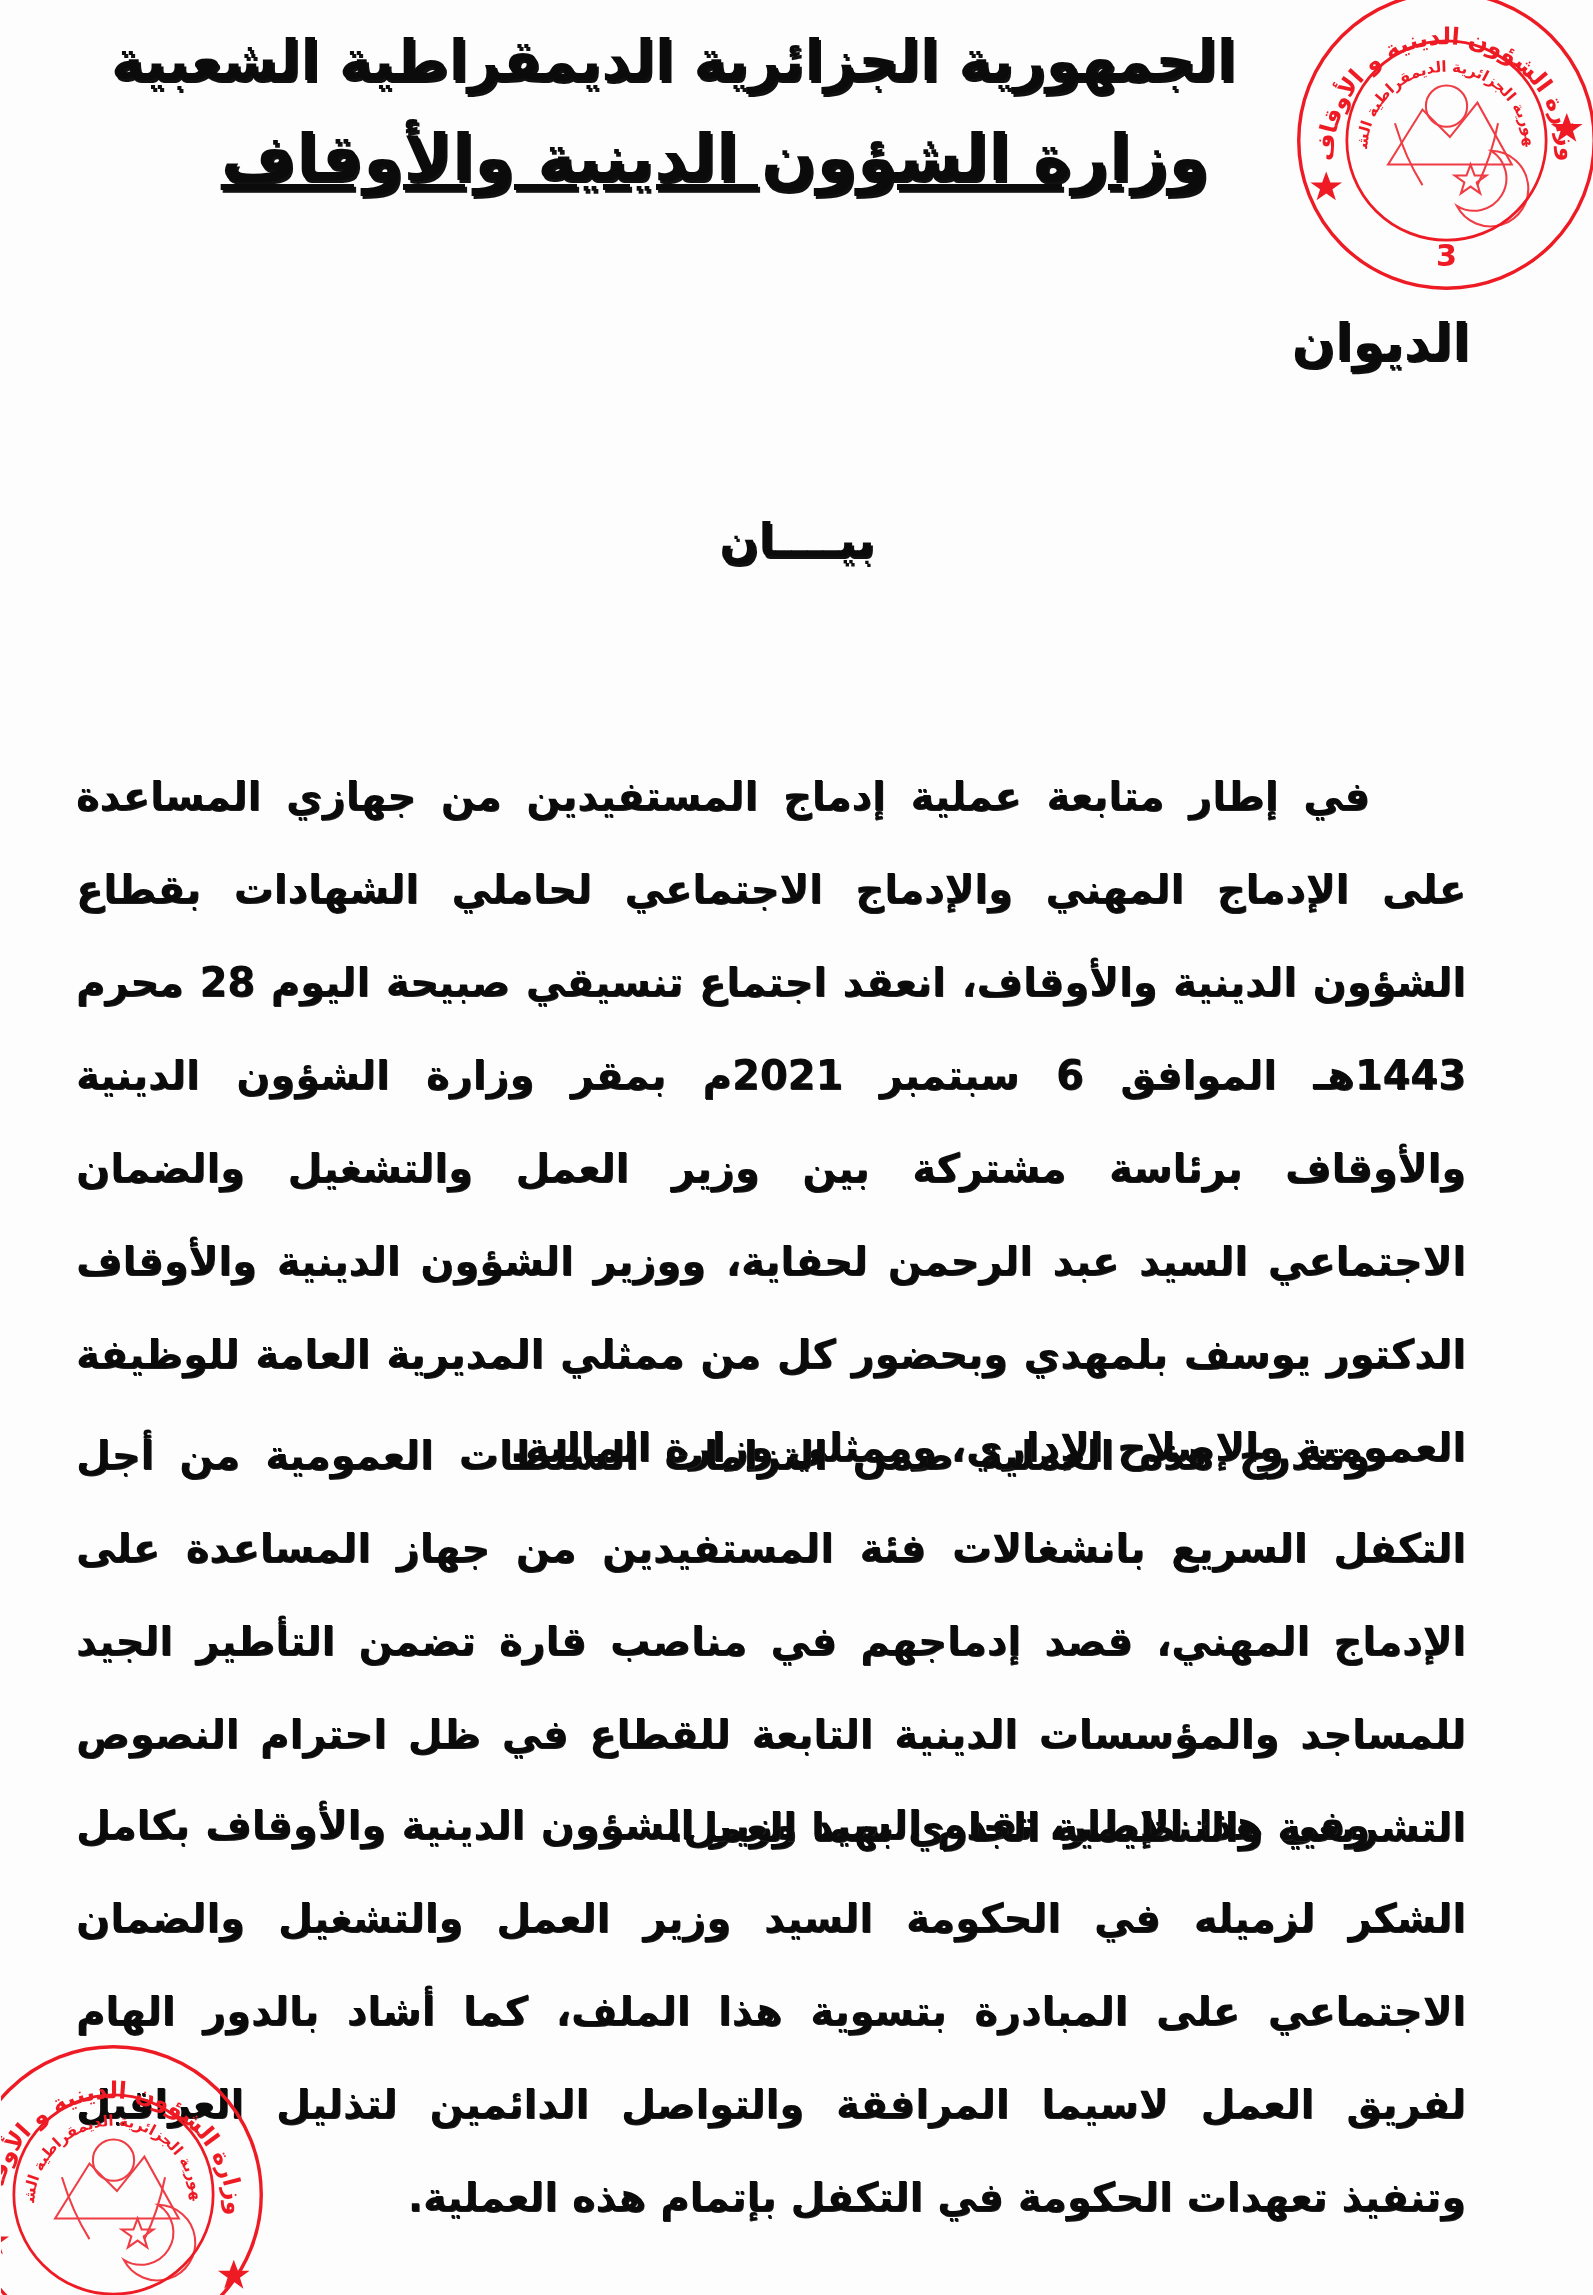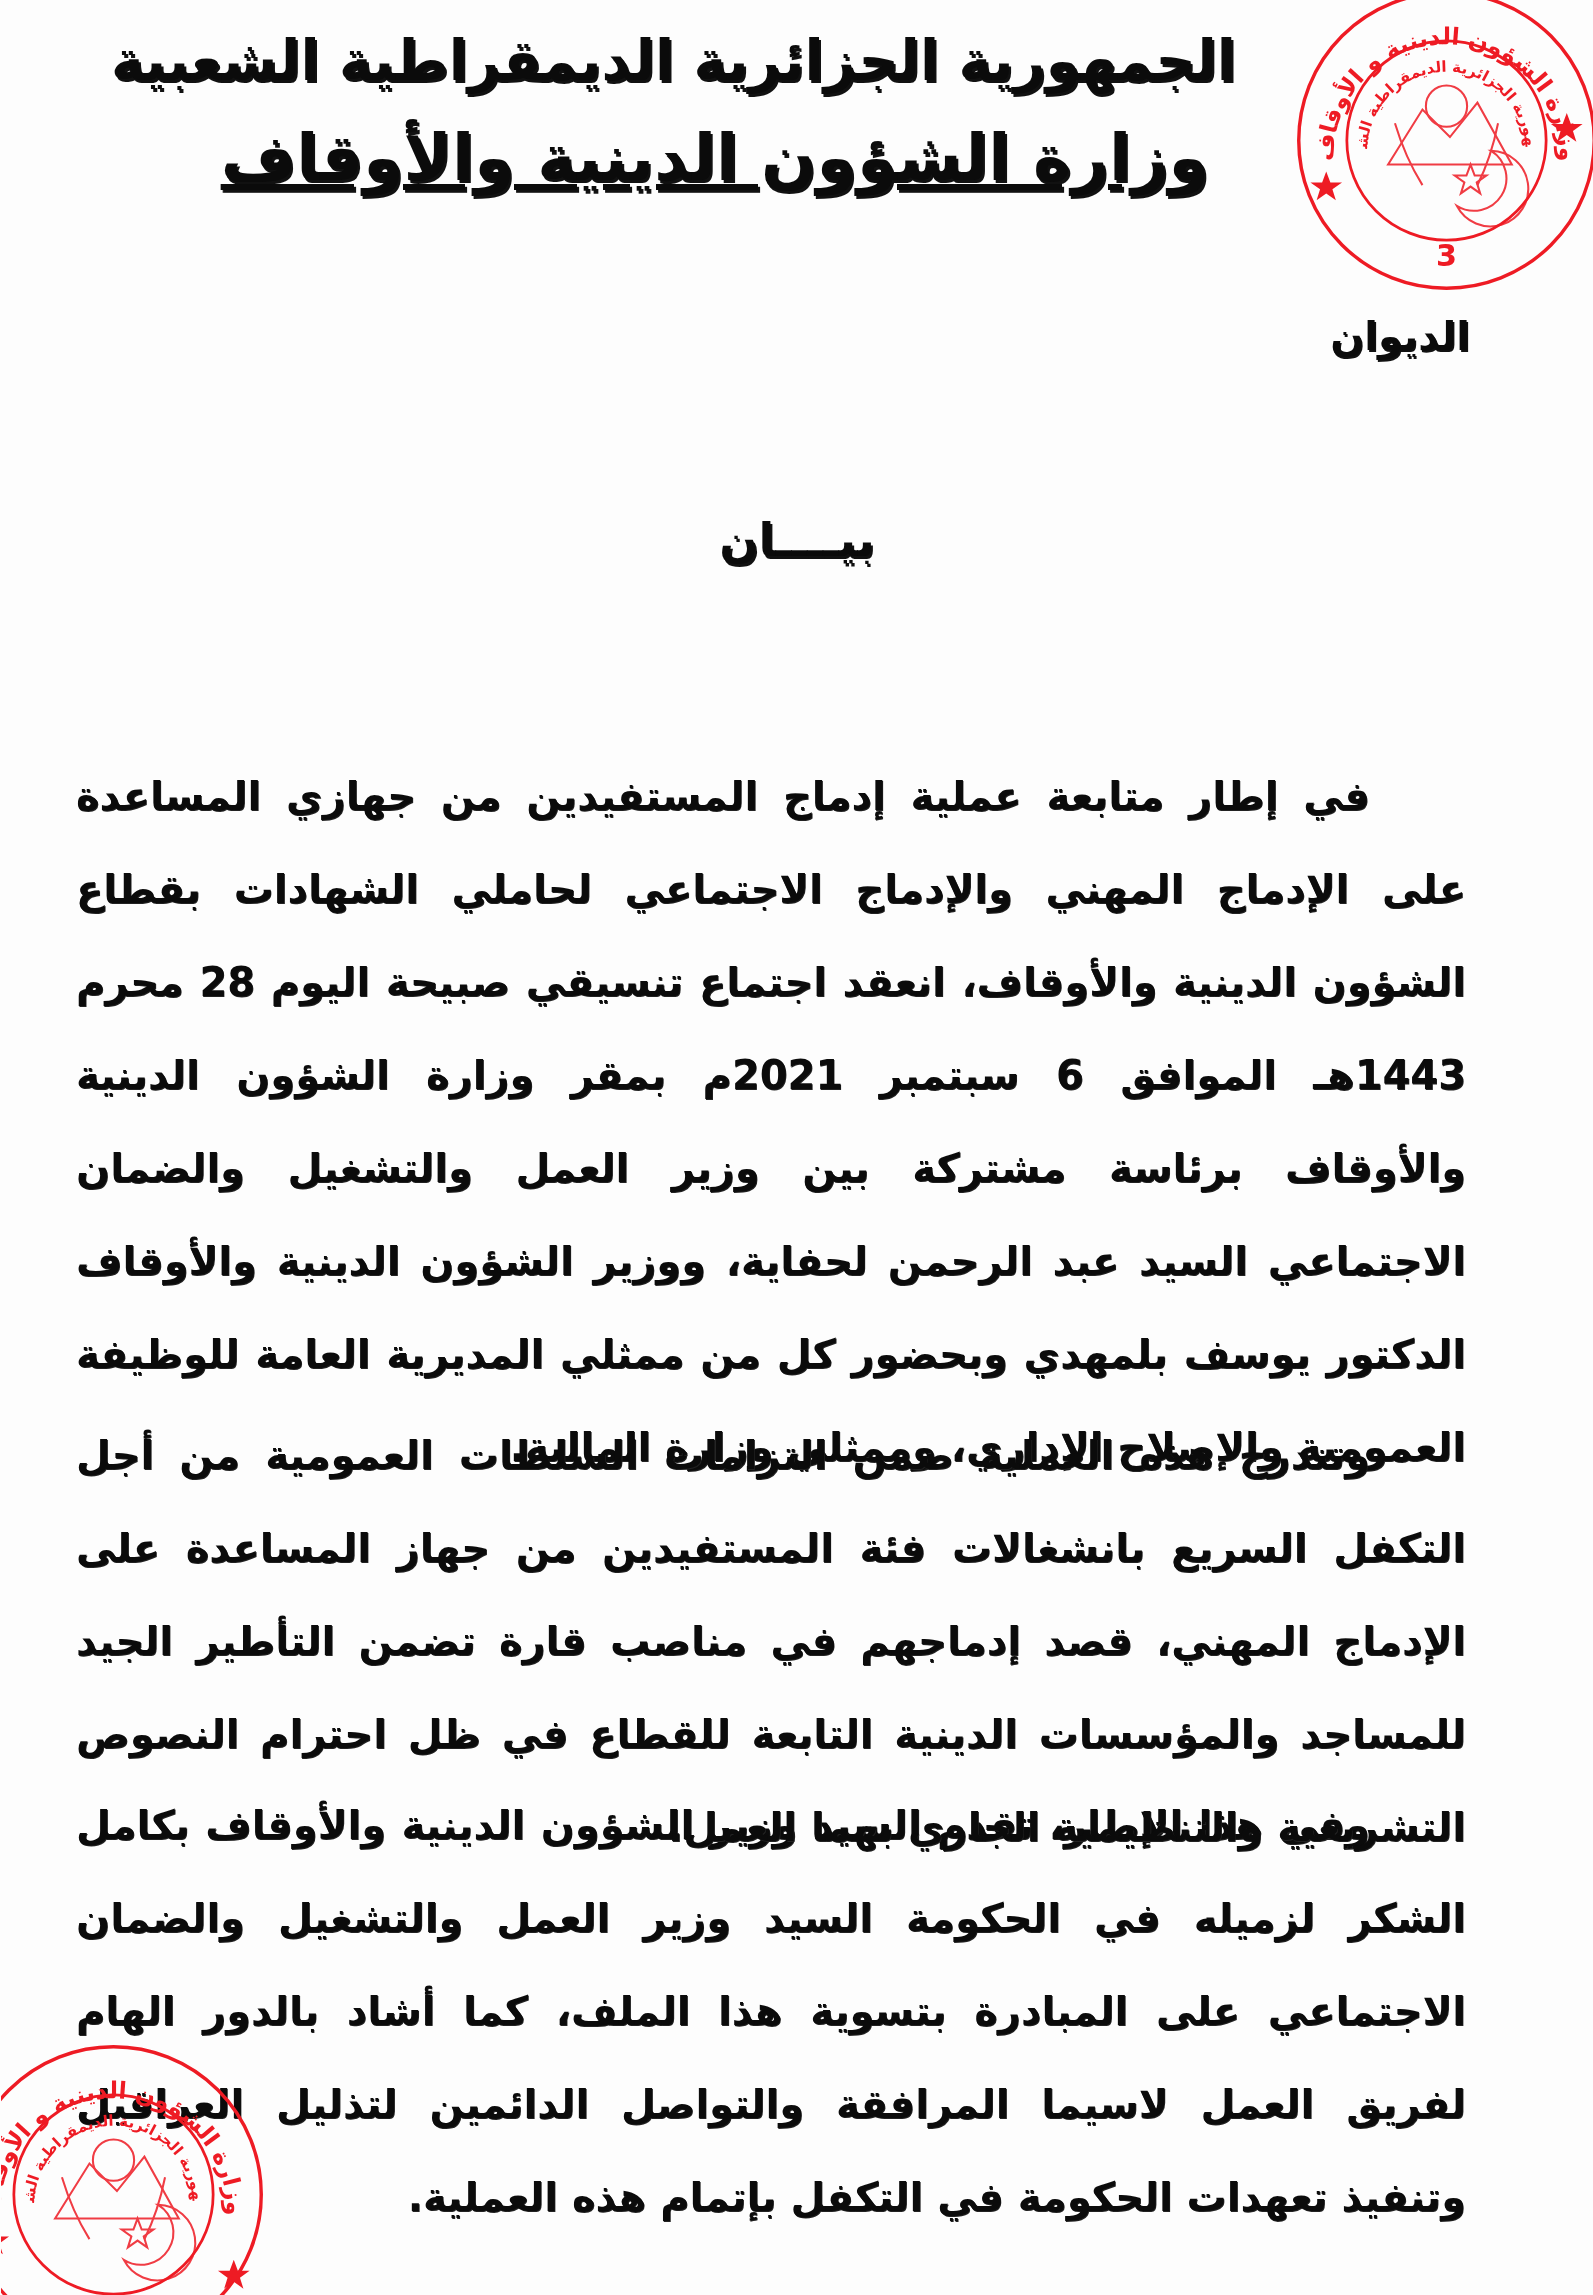--- a/index.html
+++ b/index.html
@@ -31,21 +31,21 @@
       white-space: nowrap;
       text-shadow: 2.1px 2.8px 0 #111;
     }
     .hdr-country { top: 27.5px; font-size: 56px; letter-spacing: 0.7px; }
     .hdr-ministry { top: 120px; font-size: 65px; right: 385px; width: 853px; text-decoration: underline; }
 
     .dept {
       position: absolute;
       right: 124px;
       font-weight: bold;
-      font-size: 40px;
+      font-size: 51px;
       white-space: nowrap;
       text-shadow: 1.4px 2.1px 0 #111;
     }
     .dept-diwan { top: 313px; }
     .dept-cell { top: 409px; }
 
     .doc-title {
       position: absolute;
       top: 513px;
       left: 0;

